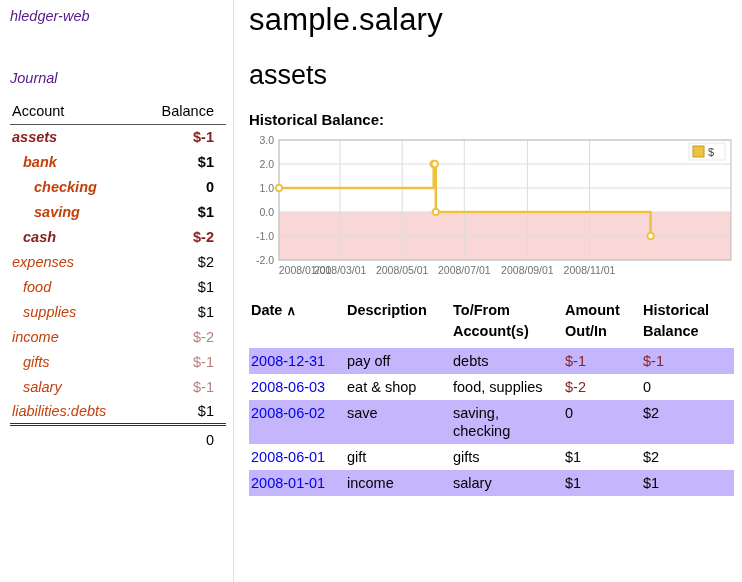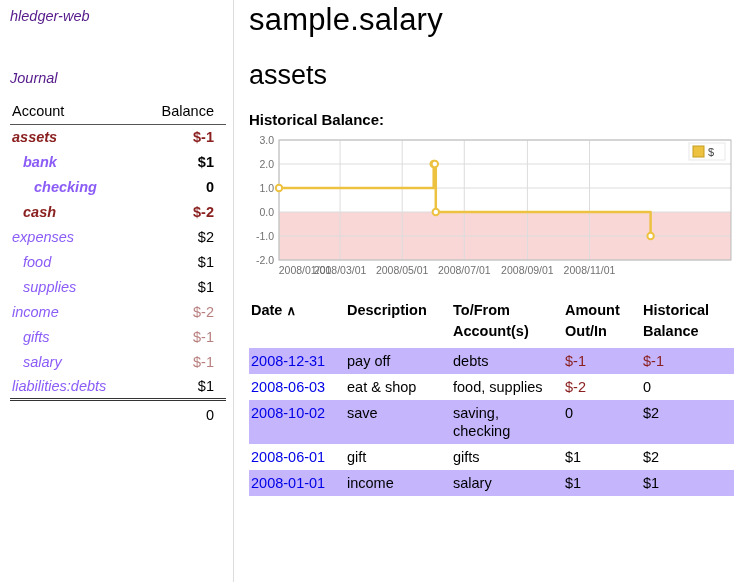--- a/index.html
+++ b/index.html
@@ -22,21 +22,21 @@
   .journal-link { display:block; color:#551a8b; font-size:14.5px; margin-top:46px; }
 
   table.accounts { width:216px; border-collapse:collapse; margin-top:14px; font-size:14.5px; }
   table.accounts th {
     font-weight:400; text-align:left; padding:3px 0 5px 2px;
     border-bottom:1px solid #555;
   }
   table.accounts th.bal-h { text-align:right; padding-right:12px; }
   table.accounts td { padding:3px 0; height:25px; vertical-align:middle; }
   table.accounts td.balcell { text-align:right; padding-right:12px; white-space:nowrap; }
-  a.acct { color:#8b5cf6; }
+  a.acct { color:#c2410c; }
   a.acct.b { font-weight:700; }
   a.acct.neg { color:#8b2020; }
   .bal { color:#000; }
   .bal.b { font-weight:700; }
   .balcell .neg { color:#8b2020; }
   .balcell .negsoft { color:#b97f7f; }
   table.accounts tfoot td {
     border-top:3px double #333; text-align:right; padding:4px 12px 0 0;
   }
 
@@ -101,20 +101,24 @@
             <td style="padding-left: 2px;"><a class="acct b neg">assets</a></td>
             <td class="balcell"><span class="bal b neg">$-1</span></td>
           </tr>
           <tr>
             <td style="padding-left: 13px;"><a class="acct b">bank</a></td>
             <td class="balcell"><span class="bal b">$1</span></td>
           </tr>
           <tr>
             <td style="padding-left: 24px;"><a class="acct b">checking</a></td>
             <td class="balcell"><span class="bal b">0</span></td>
+          </tr>
+          <tr>
+            <td style="padding-left: 24px;"><a class="acct b">saving</a></td>
+            <td class="balcell"><span class="bal b">$1</span></td>
           </tr>
           <tr>
             <td style="padding-left: 13px;"><a class="acct b neg">cash</a></td>
             <td class="balcell"><span class="bal b neg">$-2</span></td>
           </tr>
           <tr>
             <td style="padding-left: 2px;"><a class="acct">expenses</a></td>
             <td class="balcell"><span class="bal">$2</span></td>
           </tr>
           <tr>
@@ -234,21 +238,21 @@
             <td class="num neg">$-1</td>
           </tr>
           <tr class="">
             <td><a class="datelink">2008-06-03</a></td>
             <td>eat &amp; shop</td>
             <td class="accts">food, supplies</td>
             <td class="num neg">$-2</td>
             <td class="num">0</td>
           </tr>
           <tr class="shade">
-            <td><a class="datelink">2008-10-02</a></td>
+            <td><a class="datelink">2008-06-02</a></td>
             <td>save</td>
             <td class="accts">saving, checking</td>
             <td class="num">0</td>
             <td class="num">$2</td>
           </tr>
           <tr class="">
             <td><a class="datelink">2008-06-01</a></td>
             <td>gift</td>
             <td class="accts">gifts</td>
             <td class="num">$1</td>

